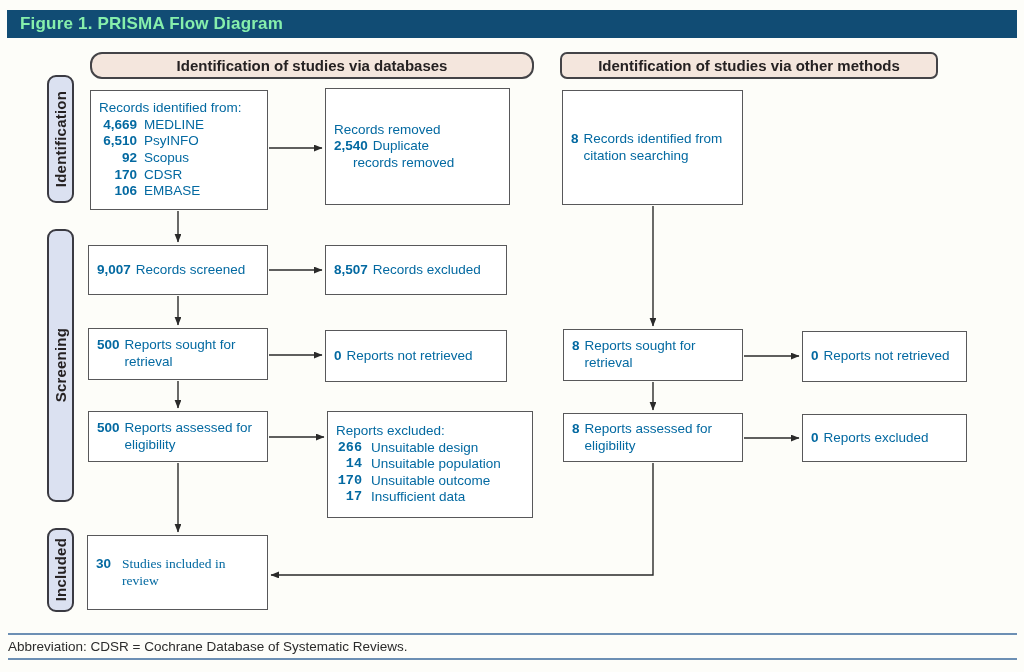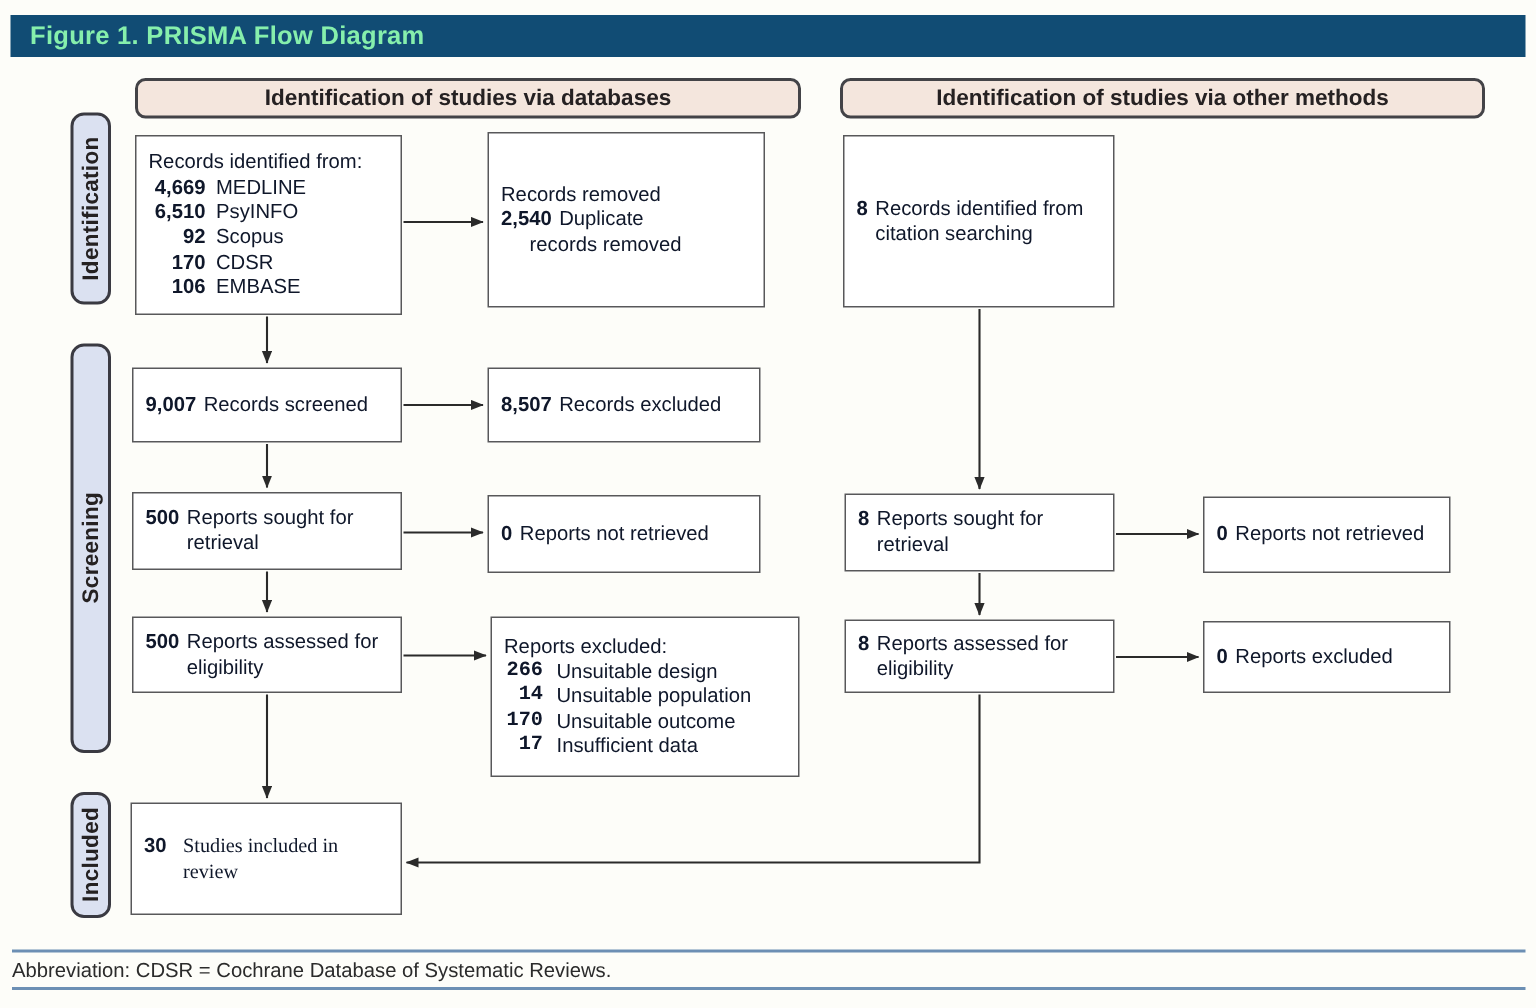--- a/index.html
+++ b/index.html
@@ -18,40 +18,40 @@
     font-size:17px; font-weight:bold; letter-spacing:0.2px;
   }
 
   
   .colheader {
     top:52px; height:27px;
     background:#F4E6DD; border:2px solid #434347; border-radius:7px;
     display:flex; align-items:center; justify-content:center;
     font-size:15px; font-weight:bold;
   }
-  #header-db    { left:90px;  width:444px; }
-  #header-other { left:560px; width:430px; }
+  #header-db    { left:90px;  width:444px;border-radius:12px; }
+  #header-other { left:560px; width:378px; }
 
   
   .stage {
     width:27px; background:#DBE1F1; border:2px solid #3A3A42; border-radius:9px;
     display:flex; align-items:center; justify-content:center;
   }
   .stage span {
     writing-mode:vertical-rl; transform:rotate(180deg);
     font-size:15px; font-weight:bold; letter-spacing:0.2px; white-space:nowrap;
   }
   #stage-identification { left:47px; top:75px;  height:128px; }
   #stage-screening      { left:47px; top:229px; height:273px; }
   #stage-included       { left:47px; top:528px; height:84px;  }
 
   
   .fbox {
     background:#FFFFFF; border:1.5px solid #58585A;
-    font-size:13.5px; line-height:1.23; color:#0f172a;
+    font-size:13.5px; line-height:1.23; color:#0369a1;
     padding:6px 8px; display:flex; flex-direction:column; justify-content:center;
   }
   .fbox b, .tnum, .cnum { font-weight:bold; }
   .line { white-space:nowrap; }
   .ind  { padding-left:19px; }
   .trow { display:flex; }
   .tnum { width:38px; text-align:right; margin-right:7px; flex:0 0 auto; }
   .tnum.narrow { width:26px; margin-right:9px;font-family:Liberation Mono, monospace; }
   .crow { display:flex; align-items:flex-start; }
   .cnum { margin-right:5px; flex:0 0 auto; }

